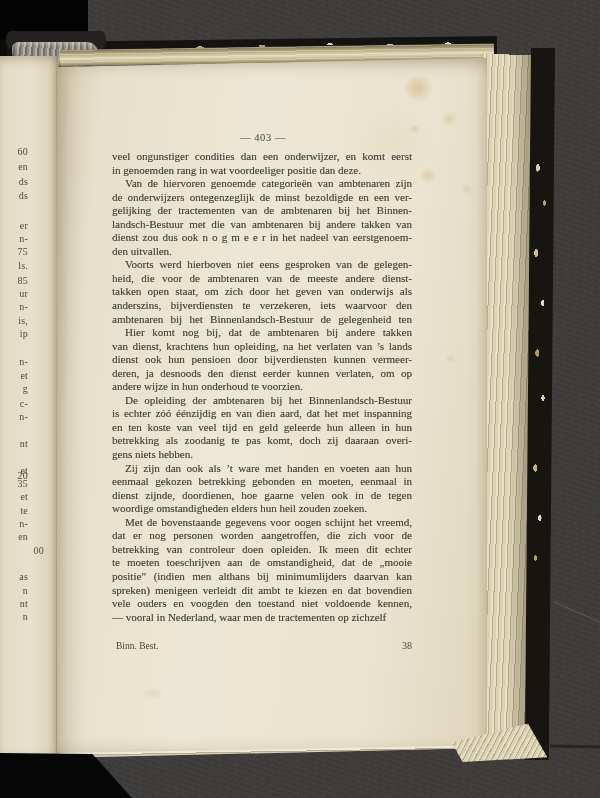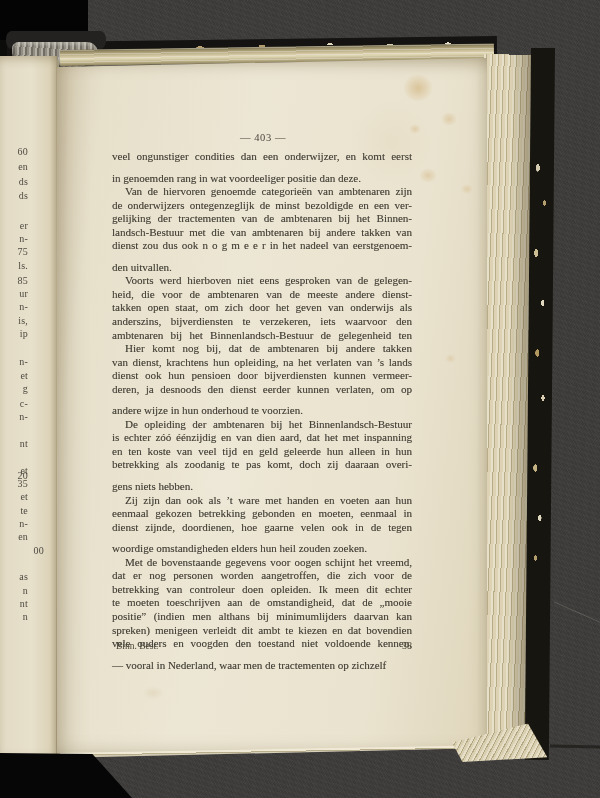--- a/index.html
+++ b/index.html
@@ -128,21 +128,21 @@
     position:absolute;left:55px;top:74px;width:302px;
     text-align:center;font-size:10.5px;letter-spacing:.6px;color:#4a473e;
   }
   .text-block{position:absolute;left:55px;top:92px;width:300px;color:#45423a;}
   .line{
     height:13.55px;line-height:13.55px;font-size:11px;
     text-align:justify;text-align-last:justify;
     text-shadow:.2px .2px .3px rgba(70,64,52,.45);
     white-space:nowrap;
   }
-  .line.last{text-align-last:left;white-space:normal;margin-top:8px;}
+  .line.last{text-align-last:left;white-space:normal;}
   .line.indent{text-indent:13px;}
   .footer-row{
     position:absolute;left:55px;top:582px;width:302px;
     display:flex;justify-content:space-between;align-items:baseline;
     color:#494639;
     gap:32px;
   }
   .footer-sig{font-size:9.5px;padding-left:4px;}
   .footer-num{font-size:10px;padding-right:2px;}
 

